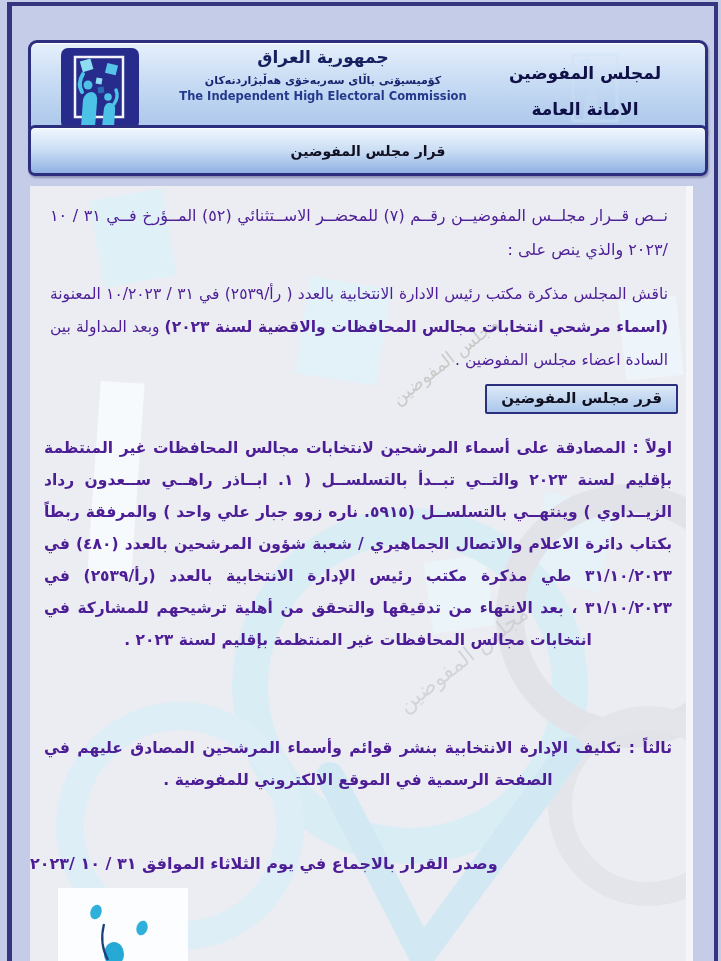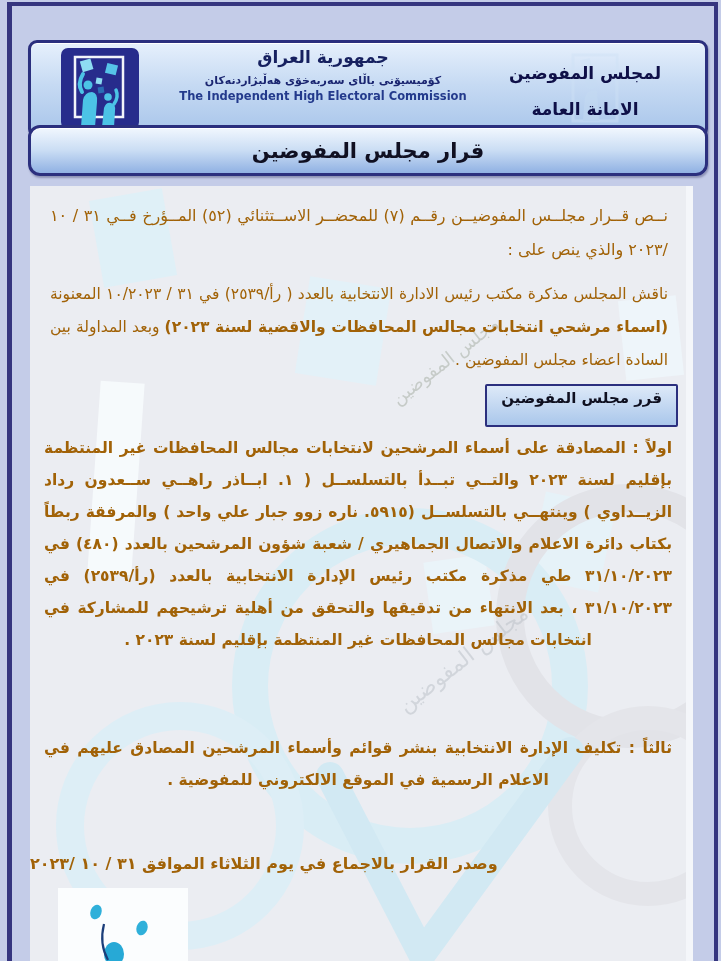--- a/index.html
+++ b/index.html
@@ -14,33 +14,33 @@
   .logo-wrap{position:absolute;left:30px;top:5px;width:78px;height:81px;}
   .hdr-center{position:absolute;left:120px;right:210px;top:3px;text-align:center;color:#16205f;}
   .hdr-center .l1{font-size:17px;font-weight:bold;line-height:22px;}
   .hdr-center .l2{font-size:14.5px;font-weight:bold;line-height:20px;}
   .hdr-center .l3{font-size:11px;font-weight:bold;line-height:17px;margin-top:4px;color:#1a2570;}
   .hdr-center .l4{font-size:11.5px;font-weight:bold;line-height:15px;color:#233a8c;}
   .hdr-right{position:absolute;right:40px;top:12px;width:160px;text-align:center;
       color:#0f1048;font-weight:bold;font-size:17px;line-height:36px;z-index:2;}
   .hdr-right-wm{position:absolute;right:80px;top:8px;opacity:.45;z-index:1;}
   .title-bar{position:absolute;left:28px;top:125px;width:674px;height:45px;
-      border:3px solid #2b2f7e;border-radius:12px;
+      border:3px solid #2b2f7e;border-radius:7px;
       background:linear-gradient(180deg,#f1f7fe 0%,#caddf4 50%,#90b1e3 100%);
       box-shadow:inset 0 1px 0 #ffffff,1px 2px 2px rgba(40,40,90,.35);
       display:flex;align-items:center;justify-content:center;
-      font-size:21px;font-weight:bold;color:#101022;}
+      font-size:14px;font-weight:bold;color:#101022;}
   .panel{position:absolute;left:30px;top:186px;width:656px;height:775px;background:#ebedf2;}
   .panel-edge{position:absolute;left:686px;top:186px;width:7px;height:775px;background:#f4f6fa;}
   .wm-svg{position:absolute;left:0;top:0;z-index:0;}
-  .txt{position:absolute;z-index:1;color:#a16207;}
+  .txt{position:absolute;z-index:1;color:#4c1d95;}
   .p1{left:20px;right:18px;top:13px;font-size:16px;line-height:34px;text-align:justify;}
   .p2{left:20px;right:18px;top:92px;font-size:15.5px;line-height:33px;text-align:justify;}
   .p2 .bold-seg{font-weight:bold;}
-  .decision-box{position:absolute;z-index:1;right:8px;top:198px;padding:3px 14px 18px 14px;
+  .decision-box{position:absolute;z-index:1;right:8px;top:198px;padding:3px 14px 5px 14px;
       border:2.5px solid #2b2f7e;border-radius:2px;
       background:linear-gradient(180deg,#dde9f8 0%,#aac7eb 100%);
       font-size:15px;font-weight:bold;color:#0f1020;}
   .item{left:14px;right:14px;font-size:15.5px;font-weight:bold;line-height:32px;
         text-align:justify;text-align-last:center;}
   .item .ilabel{font-weight:bold;}
   .item1{top:246px;}
   .item2{top:450px;line-height:33px;}
   .item3{top:546px;}
   .closing{left:0;right:0;top:668px;text-align:left;font-size:16px;font-weight:bold;}
@@ -122,17 +122,17 @@
 
     <div class="txt p2"><span>ناقش المجلس مذكرة مكتب رئيس الادارة الانتخابية بالعدد ( رأ/٢٥٣٩) في ٣١ / ١٠/٢٠٢٣ المعنونة </span><span class="bold-seg">(اسماء مرشحي انتخابات مجالس المحافظات والاقضية لسنة ٢٠٢٣)</span><span> وبعد المداولة بين السادة اعضاء مجلس المفوضين .</span></div>
 
     <div class="decision-box">
       <span>قرر مجلس المفوضين</span>
     </div>
 
     <div class="txt item item1"><span class="ilabel">اولاً :</span> <span>المصادقة على أسماء المرشحين لانتخابات مجالس المحافظات غير المنتظمة بإقليم لسنة ٢٠٢٣ والتــي تبــدأ بالتسلســل ( ١. ابــاذر راهــي ســعدون رداد الزيــداوي ) وينتهــي بالتسلســل (٥٩١٥. ناره زوو جبار علي واحد ) والمرفقة ربطاً بكتاب دائرة الاعلام والاتصال الجماهيري / شعبة شؤون المرشحين بالعدد (٤٨٠) في ٣١/١٠/٢٠٢٣ طي مذكرة مكتب رئيس الإدارة الانتخابية بالعدد (رأ/٢٥٣٩) في ٣١/١٠/٢٠٢٣ ، بعد الانتهاء من تدقيقها والتحقق من أهلية ترشيحهم للمشاركة في انتخابات مجالس المحافظات غير المنتظمة بإقليم لسنة ٢٠٢٣ .</span></div>
 
 
-    <div class="txt item item3"><span class="ilabel">ثالثاً :</span> <span>تكليف الإدارة الانتخابية بنشر قوائم وأسماء المرشحين المصادق عليهم في الاعلام الرسمية في الموقع الالكتروني للمفوضية .</span></div>
+    <div class="txt item item3"><span class="ilabel">ثالثاً :</span> <span>تكليف الإدارة الانتخابية بنشر قوائم وأسماء المرشحين المصادق عليهم في الصفحة الرسمية في الموقع الالكتروني للمفوضية .</span></div>
 
     <div class="txt closing">وصدر القرار بالاجماع في يوم الثلاثاء الموافق  ٣١ / ١٠ /٢٠٢٣</div>
   </div>
 </div>
 
 </body></html>

